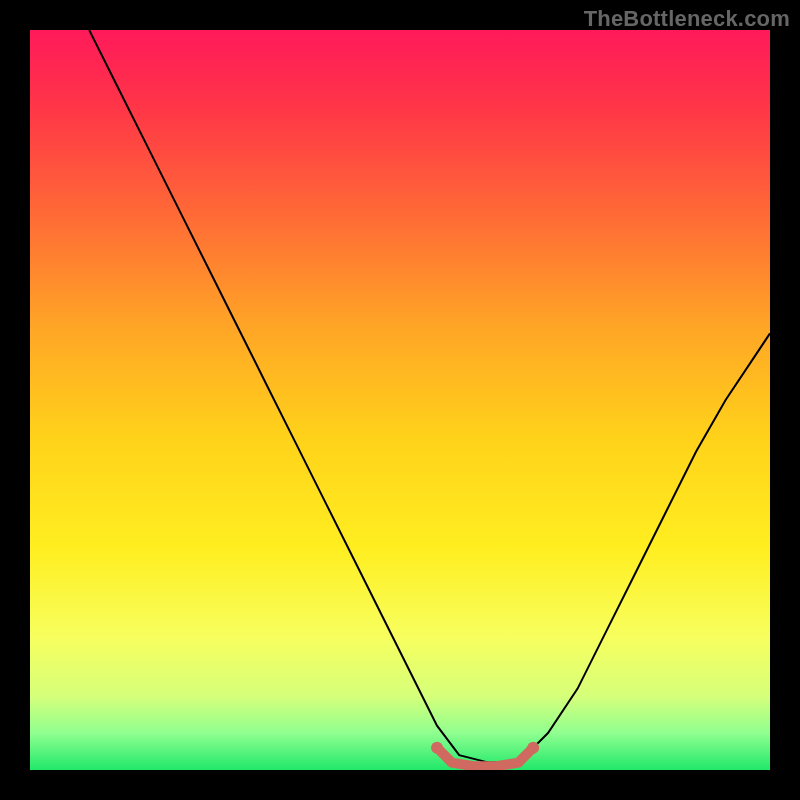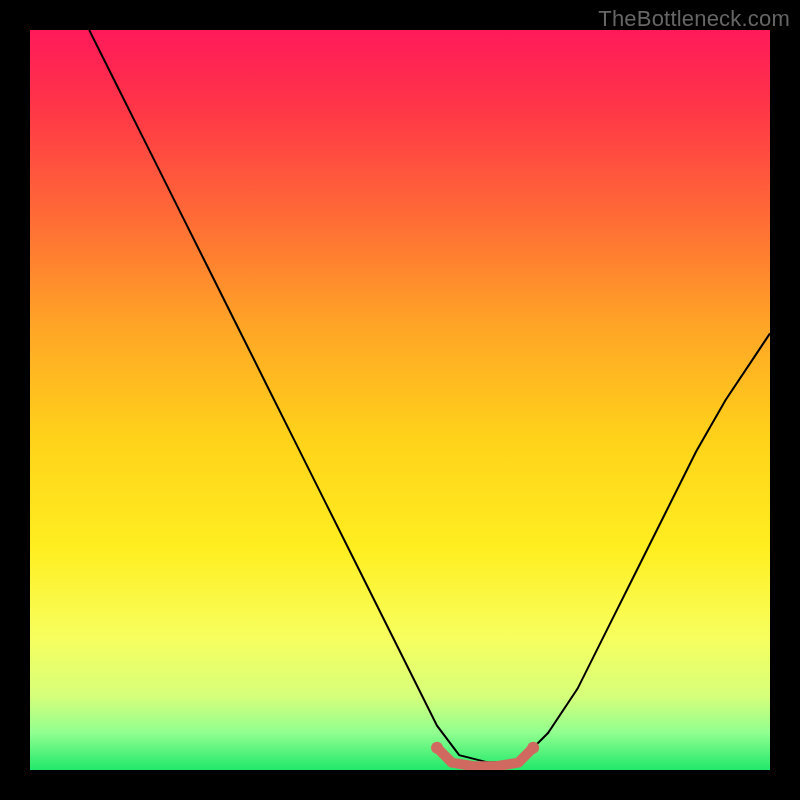--- a/index.html
+++ b/index.html
@@ -24,21 +24,21 @@
     width: 740px;
     height: 740px;
     overflow: hidden;
   }
   .watermark {
     position: absolute;
     top: 6px;
     right: 10px;
     color: #666;
     font-size: 22px;
-    font-weight: 400;
+    font-weight: 700;
     letter-spacing: 0.2px;
     user-select: none;
   }
   svg { display: block; }
 </style>
 </head>
 <body>
 
 <div class="frame">
   <div class="watermark">TheBottleneck.com</div>

